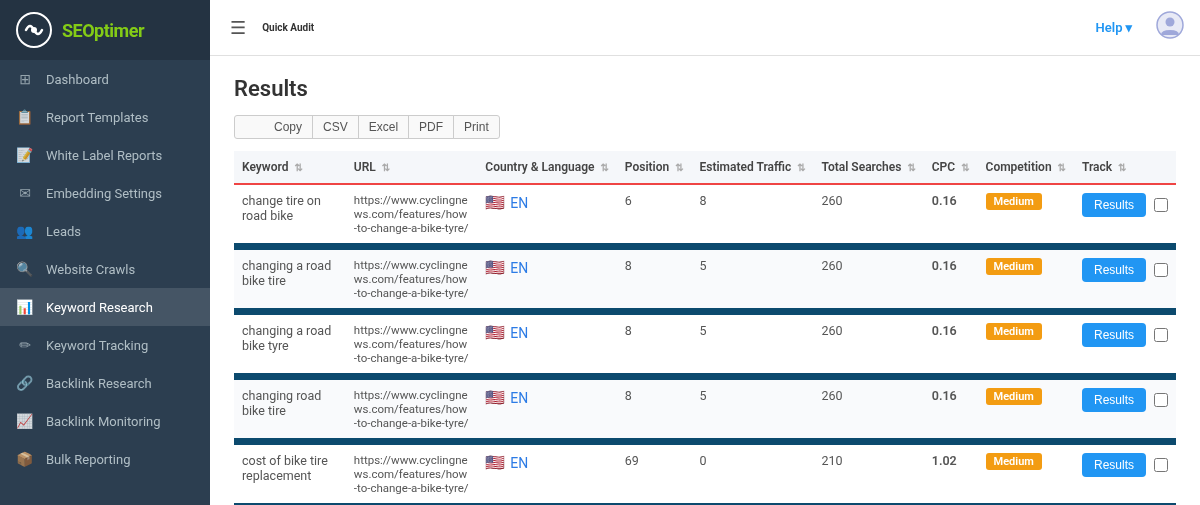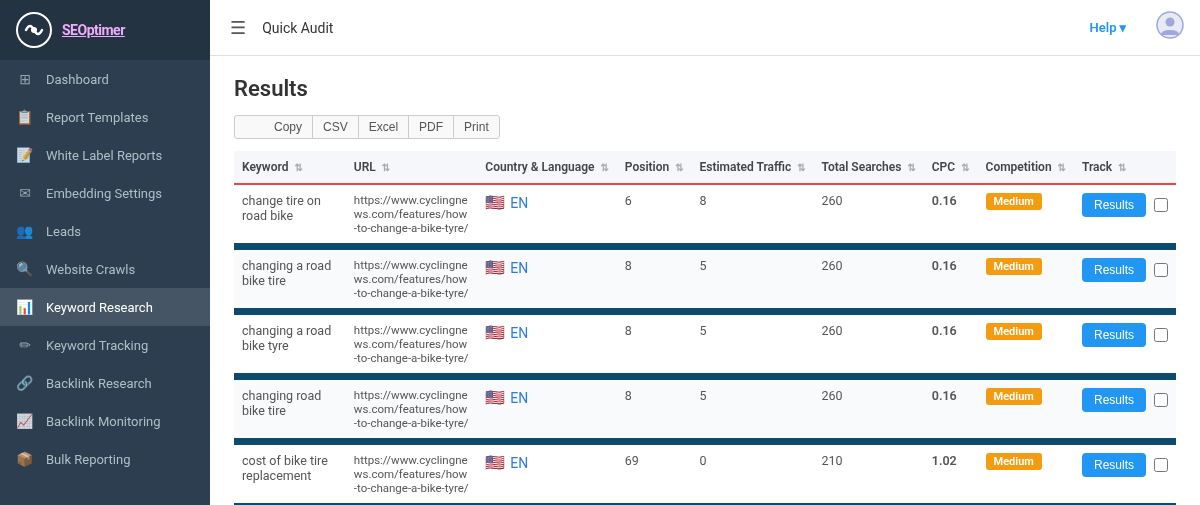--- a/index.html
+++ b/index.html
@@ -22,25 +22,24 @@
       padding: 12px 16px;
       background: #243342;
       gap: 10px;
       min-height: 56px;
     }
     .logo-icon {
       width: 36px;
       height: 36px;
     }
     .logo-text {
-      color: #f0abfc;
-      font-size: 14px;
+      color: #84cc16;
+      font-size: 18px;
       font-weight: 700;
       letter-spacing: -0.5px;
-      text-decoration: underline;
     }
     .sidebar-nav { flex: 1; overflow-y: auto; }
     .sidebar-item {
       display: flex;
       align-items: center;
       padding: 11px 16px;
       gap: 12px;
       cursor: pointer;
       color: #b0bec5;
       font-size: 13px;
@@ -87,29 +86,29 @@
       border: 1px solid #ddd;
       border-radius: 4px;
       padding: 7px 12px;
       font-size: 13px;
       color: #999;
       width: 240px;
       outline: none;
       background: #fff;
     }
     .topbar-quick-audit {
-      font-size: 14px;
-      font-weight: 400;
+      font-size: 10px;
+      font-weight: 700;
       color: #333;
     }
     .topbar-right {
       margin-left: auto;
       display: flex;
       align-items: center;
-      gap: 30px;
+      gap: 24px;
     }
     .help-btn {
       color: #2196f3;
       font-size: 13px;
       font-weight: 600;
       cursor: pointer;
       display: flex;
       align-items: center;
       gap: 3px;
     }

